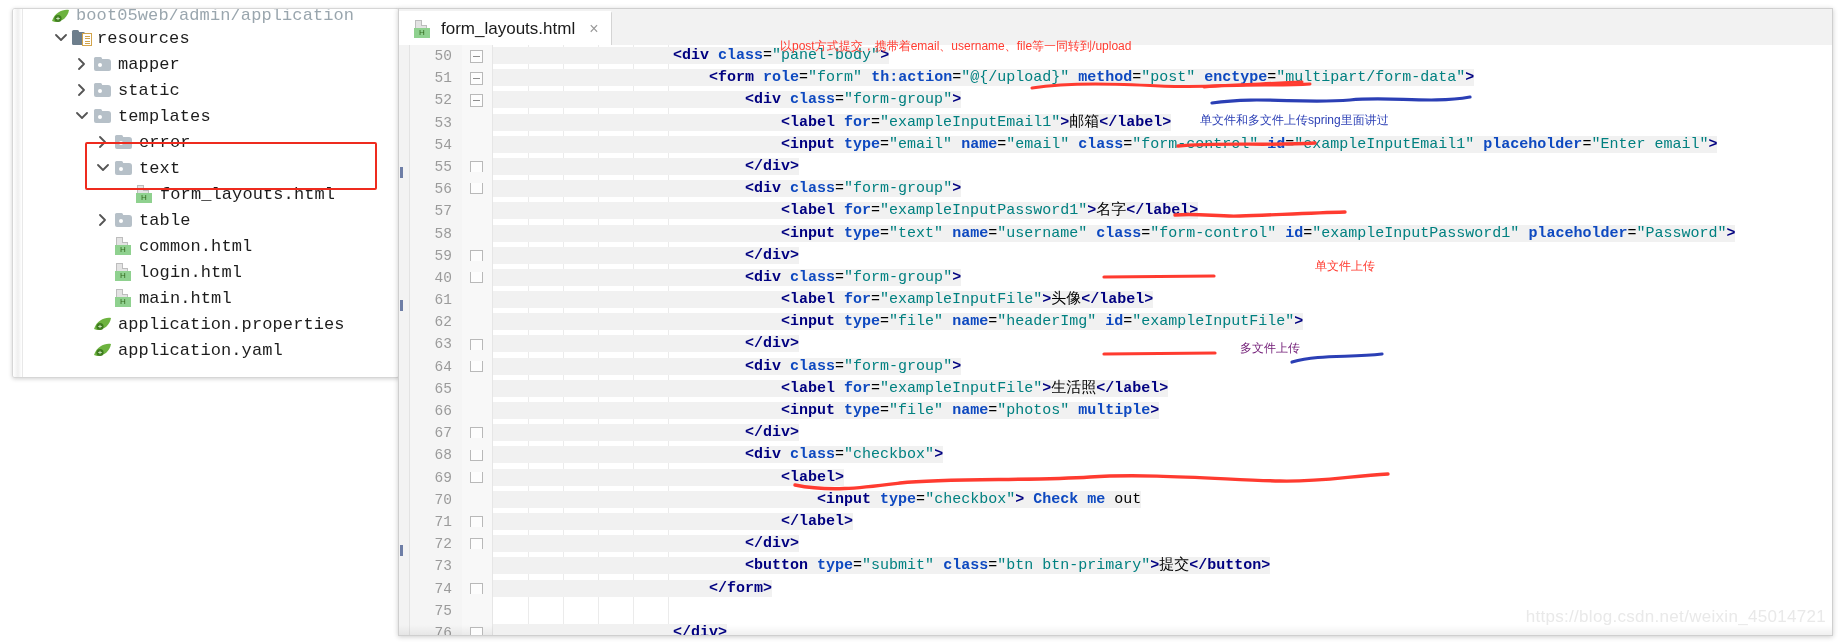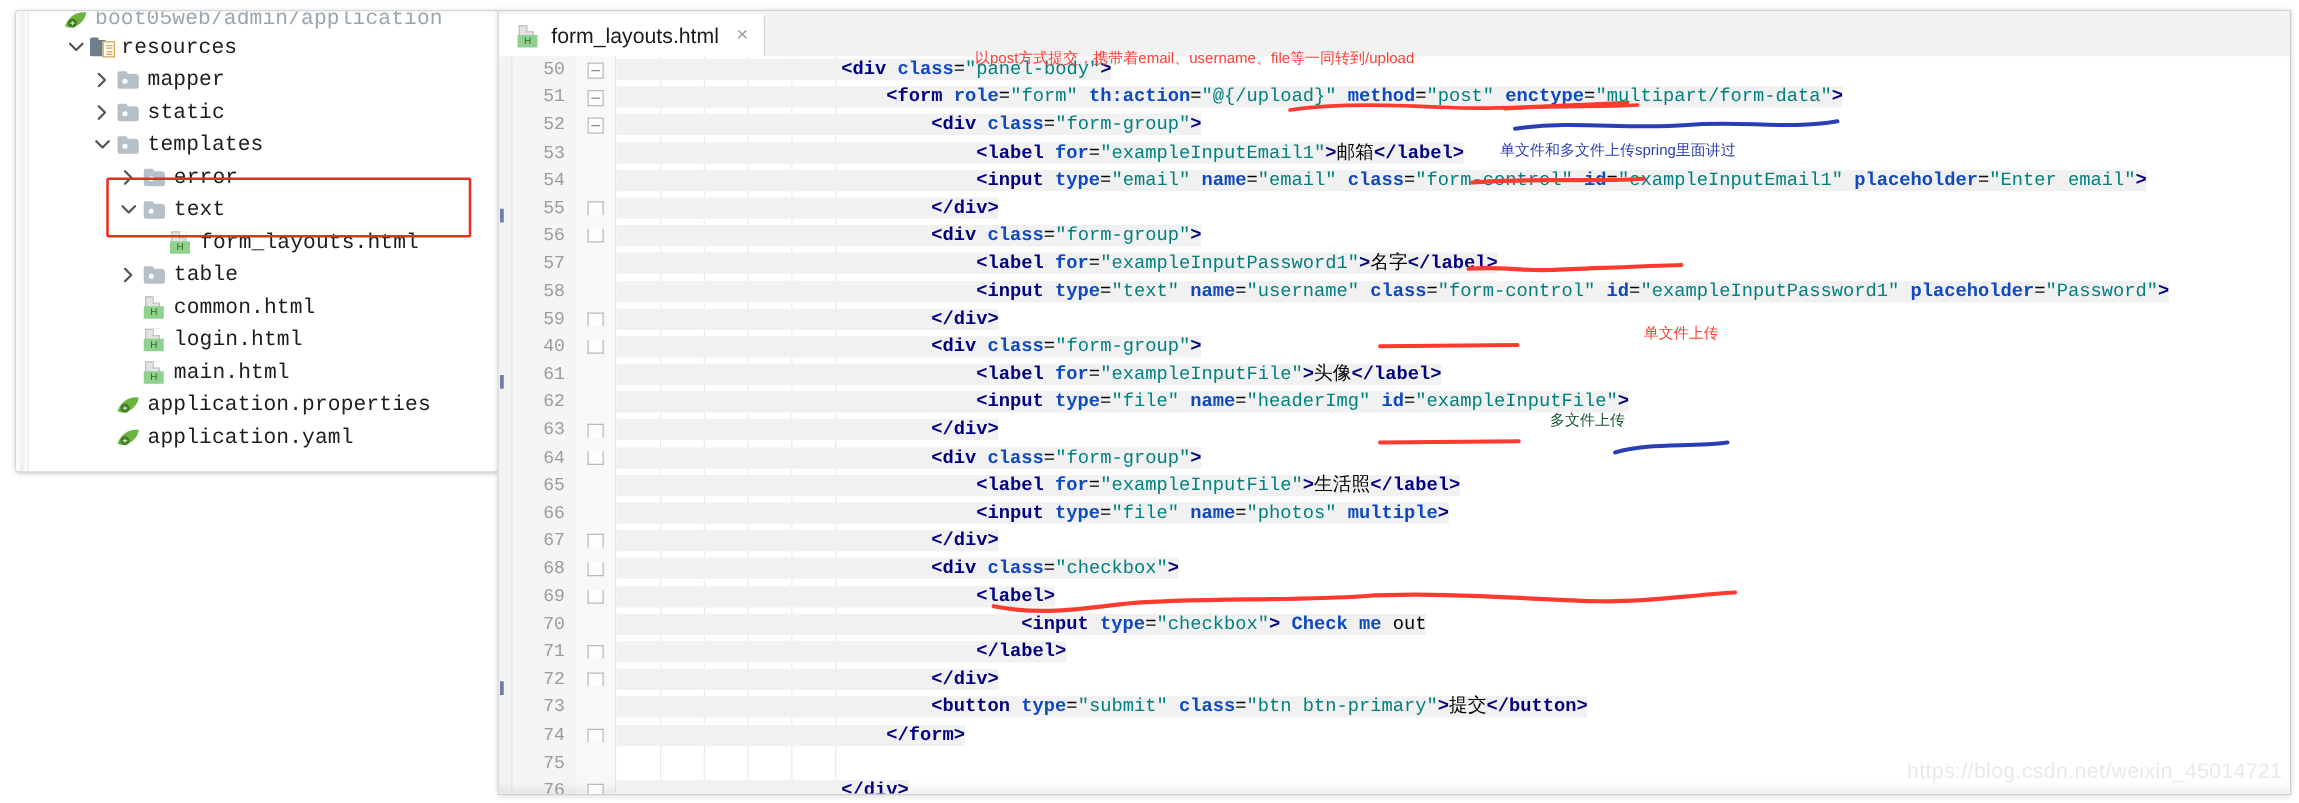--- a/index.html
+++ b/index.html
@@ -570,21 +570,21 @@
   </div>
 
   <div id="watermark">https://blog.csdn.net/weixin_45014721</div>
   <div id="bottom-shadow"></div>
 </div>
 
 <div id="annotation-layer">
     <div class="ann red" style="left: 780px; top: 38px; color: rgb(255, 59, 48);">以post方式提交，携带着email、username、file等一同转到/upload</div>
     <div class="ann blue" style="left: 1200px; top: 96px; color: rgb(43, 63, 181); margin-top: 16px;">单文件和多文件上传spring里面讲过</div>
     <div class="ann red" style="left: 1315px; top: 258px; color: rgb(255, 59, 48);">单文件上传</div>
-    <div class="ann red" style="left: 1240px; top: 328px; color: #14532d;">多文件上传</div>
+    <div class="ann red" style="left: 1240px; top: 340px; color: #701a75;">多文件上传</div>
   </div>
 
 <svg id="ink-layer" width="1839" height="642" style="position:absolute;left:0;top:0;pointer-events:none;z-index:18">
 
   <path d="M 1032 88 C 1070 82, 1120 84, 1160 86 C 1200 88, 1250 84, 1302 82" stroke="#ff3b30" stroke-width="3" fill="none" stroke-linecap="round"></path>
 
   <path d="M 1088 93 L 1088 93" stroke="none"></path>
   <path d="M 1090 90 L 1090 90" stroke="none"></path>
   <path d="M 1094 91 L 1094 91" stroke="none"></path>
   <path d="M 1176 88 L 1300 85" stroke="#ff3b30" stroke-width="3" fill="none" stroke-linecap="round" opacity="0"></path>

